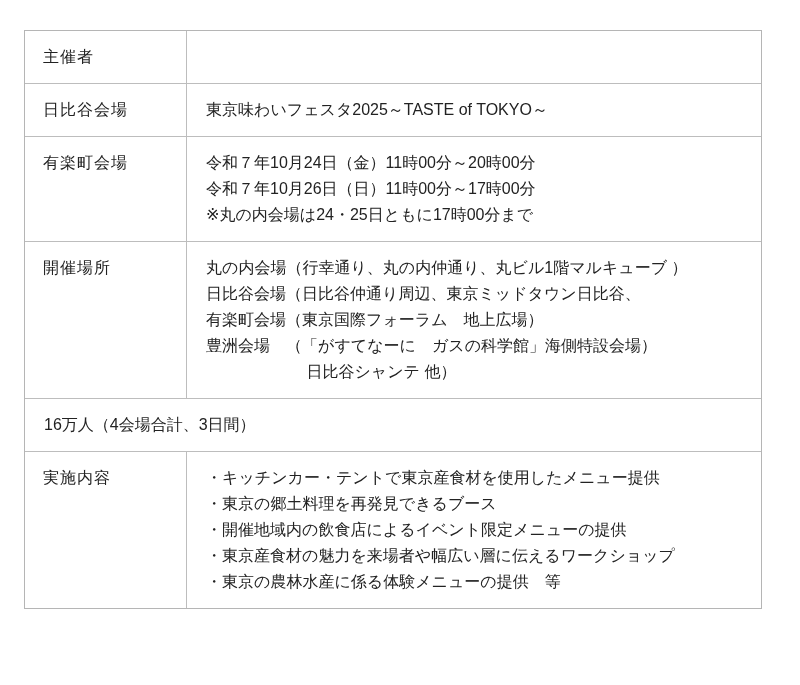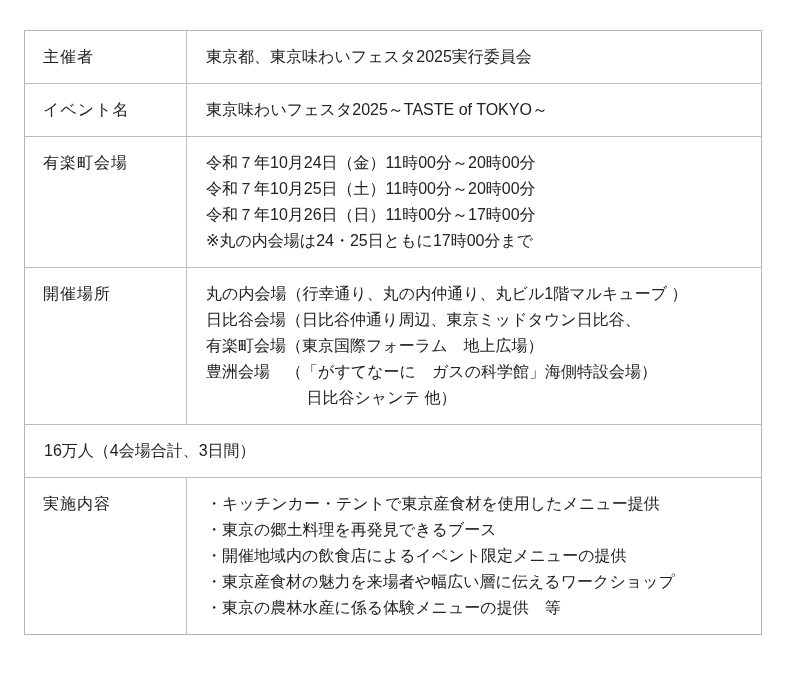--- a/index.html
+++ b/index.html
@@ -51,37 +51,33 @@
     white-space: pre-wrap;
   }
 </style>
 </head>
 <body>
 
 <div class="info-table">
 
   <div class="row">
     <div class="cell label">主催者</div>
-    <div class="cell value">
-      <div class="line">東京都、東京味わいフェスタ2025実行委員会</div>
-    </div>
   </div>
 
   <div class="row">
-    <div class="cell label">イベント名</div>
+    <div class="cell label">日比谷会場</div>
     <div class="cell value">
       <div class="line">東京味わいフェスタ2025～TASTE of TOKYO～</div>
     </div>
   </div>
 
   <div class="row">
     <div class="cell label">有楽町会場</div>
     <div class="cell value">
       <div class="line">令和７年10月24日（金）11時00分～20時00分</div>
-      <div class="line">令和７年10月25日（土）11時00分～20時00分</div>
       <div class="line">令和７年10月26日（日）11時00分～17時00分</div>
       <div class="line">※丸の内会場は24・25日ともに17時00分まで</div>
     </div>
   </div>
 
   <div class="row">
     <div class="cell label">開催場所</div>
     <div class="cell value">
       <div class="line">丸の内会場（行幸通り、丸の内仲通り、丸ビル1階マルキューブ ）</div>
       <div class="line">日比谷会場（日比谷仲通り周辺、東京ミッドタウン日比谷、</div>

